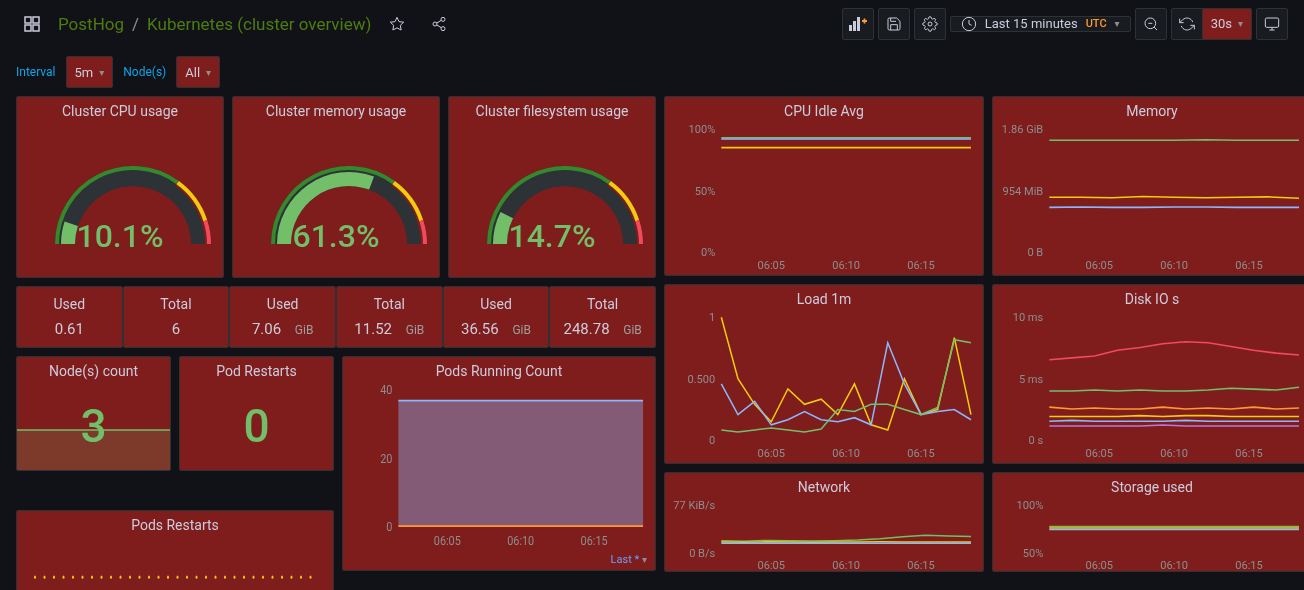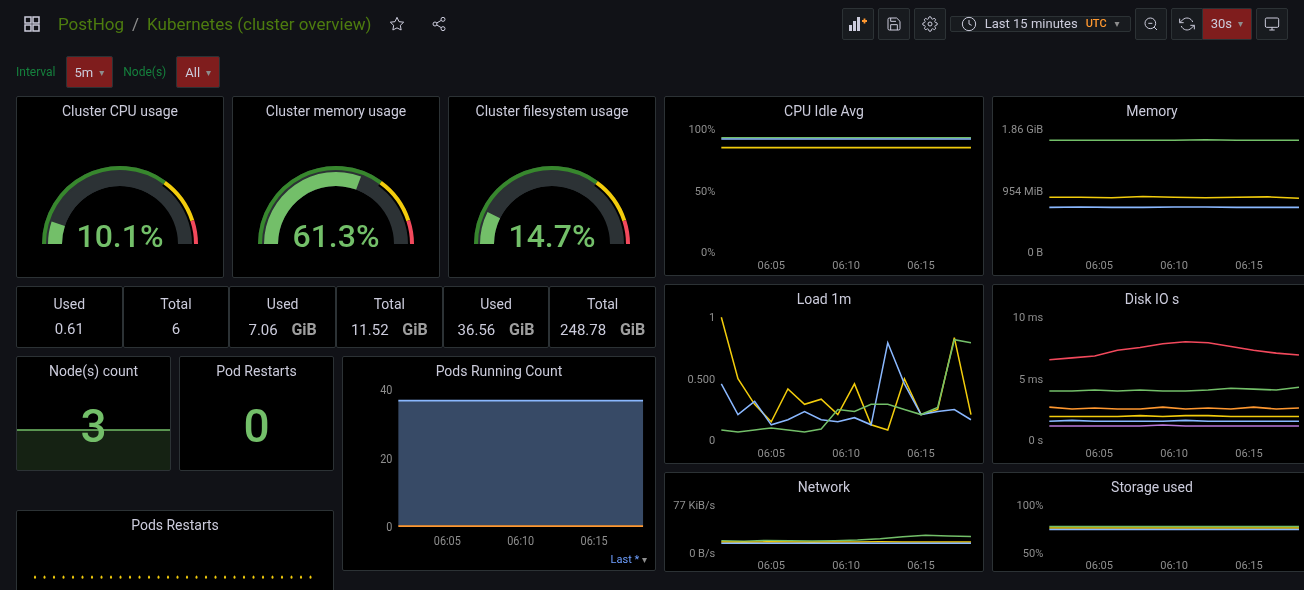--- a/index.html
+++ b/index.html
@@ -49,62 +49,62 @@
   display: flex; align-items: center; gap: 6px;
   border: 1px solid #2c3235; border-radius: 2px;
   background: #7f1d1d;
   padding: 0 8px; height: 32px;
   cursor: pointer;
 }
 .filter-row {
   display: flex; align-items: center; gap: 10px;
   padding: 8px 16px;
 }
-.filter-label { color: #15803d; font-size: 12px; }
+.filter-label { color: #0ea5e9; font-size: 12px; }
 .chevron { font-size: 10px; color: #8e8e8e; }
 
 .grid {
   display: grid;
   grid-template-columns: 640px 320px 320px;
   gap: 8px;
   padding: 0 8px 8px 16px;
 }
 .left-col { display: flex; flex-direction: column; gap: 8px; }
 .right-col { display: flex; flex-direction: column; gap: 8px; }
 
 .panel {
-  background: #000000;
+  background: #7f1d1d;
   border: 1px solid #2c3235;
   border-radius: 2px;
   display: flex; flex-direction: column;
   overflow: hidden;
 }
 .panel-title {
   text-align: center;
   font-size: 14px;
   padding: 6px 0 2px 0;
   color: #ccccdc;
 }
 .gauges-row { display: grid; grid-template-columns: repeat(3, 1fr); gap: 8px; }
 .gauge-panel { height: 182px; }
-.gauge-wrap { flex: 1; display: flex; align-items: flex-end; justify-content: center; padding-bottom: 18px; position: relative; text-decoration: underline; }
+.gauge-wrap { flex: 1; display: flex; align-items: flex-end; justify-content: flex-end; padding-bottom: 18px; position: relative; text-decoration: underline; }
 .gauge-val {
   position: absolute;
   bottom: 22px; left: 0; right: 0;
   text-align: center;
   color: #73bf69;
   font-size: 32px;
   font-weight: 500;
 }
 
 .stats-row { display: grid; grid-template-columns: repeat(6, 1fr); }
 .stat-panel { height: 62px; align-items: center; justify-content: center; }
 .stat-label { font-size: 14px; color: #ccccdc; text-align: center; padding-top: 6px; }
 .stat-val { text-align: center; font-size: 15px; padding: 8px 0 6px 0; }
-.stat-val .unit { font-size: 16px; color: #9e9e9e; margin-left: 10px; font-weight: bold; }
+.stat-val .unit { font-size: 12px; color: #9e9e9e; margin-left: 10px; }
 
 .row3 { display: grid; grid-template-columns: 155px 155px 1fr; gap: 8px; }
 .big-stat { height: 115px; position: relative; }
 .big-stat-val { flex: 1; display: flex; align-items: center; justify-content: center; font-size: 46px; font-weight: 500; color: #73bf69; }
 .big-stat .spark { position: absolute; bottom: 0; left: 0; right: 0; height: 60px; }
 
 .mini-chart { height: 180px; }
 .mini-chart.short { height: 100px; }
 
 .panel-body { flex: 1; padding: 4px 8px; display: flex; }

